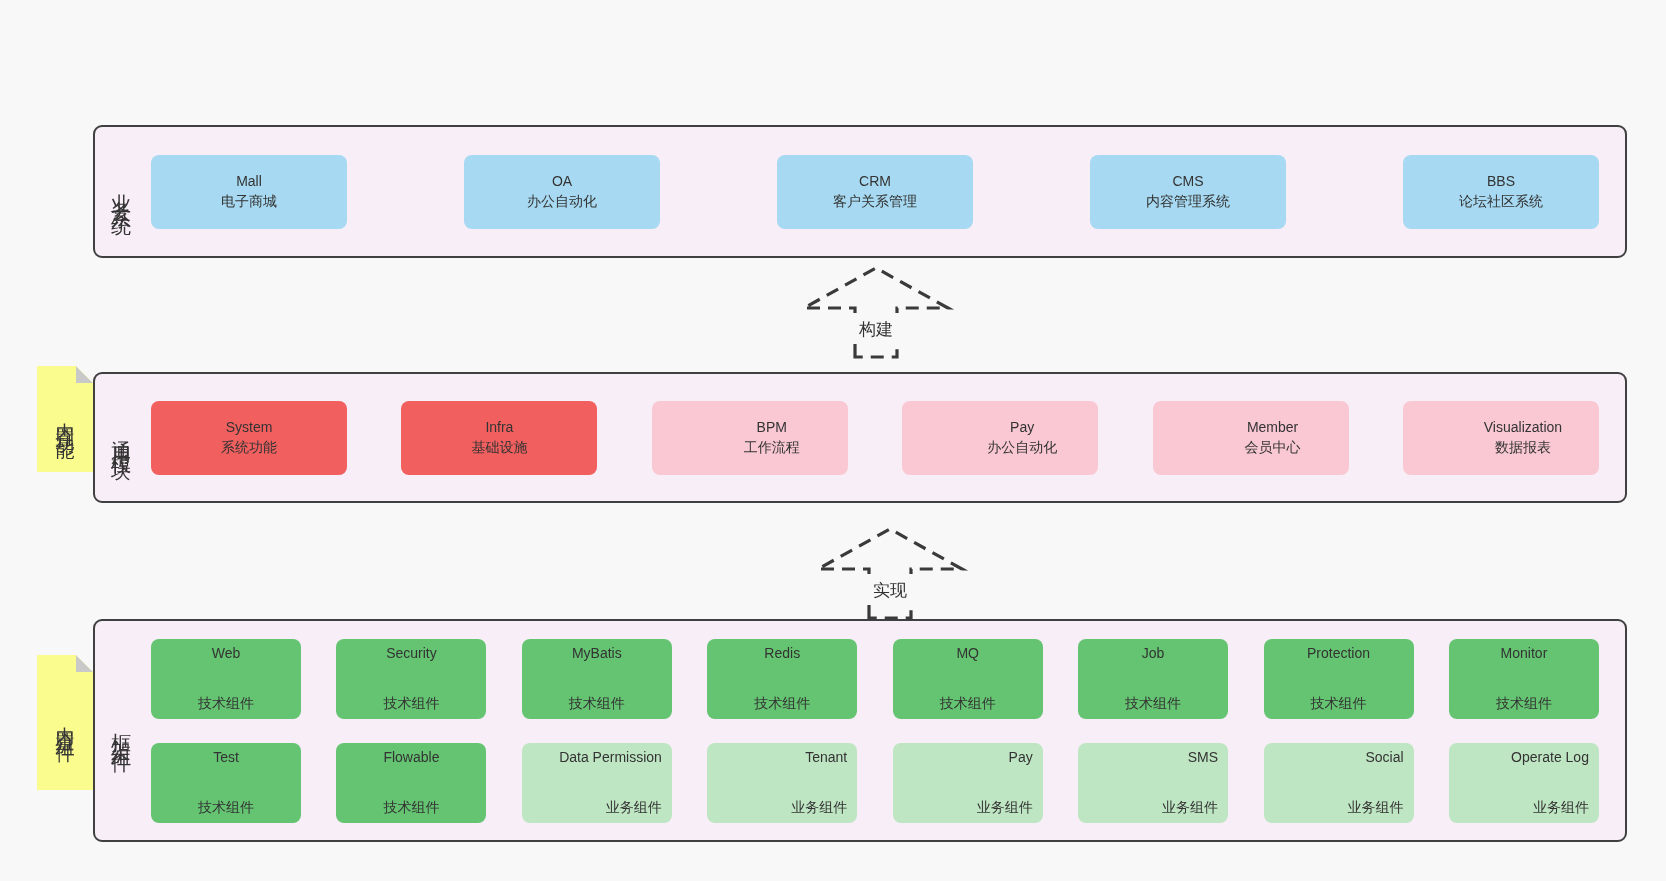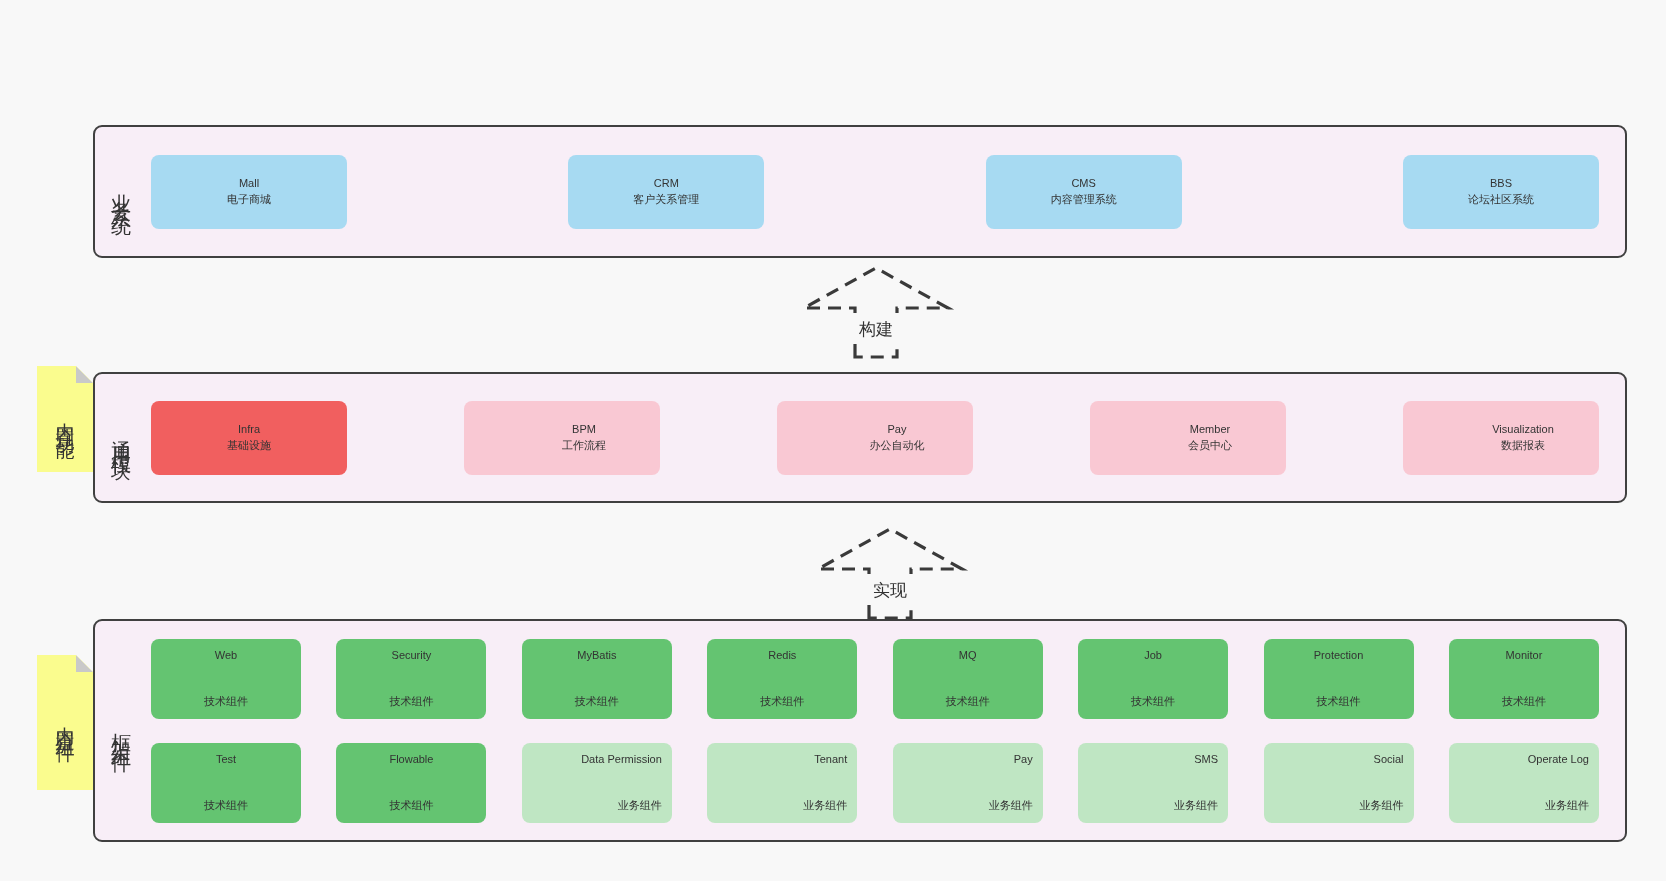--- a/index.html
+++ b/index.html
@@ -26,21 +26,21 @@
     padding:0 26px 0 6px;
   }
   .col8 {
     flex:1; display:flex; flex-direction:column; justify-content:center;
     gap:24px; padding:0 26px 0 6px;
   }
   .row8 { display:flex; justify-content:space-between; }
   .box {
     box-sizing:border-box; border-radius:8px;
     display:flex; flex-direction:column; align-items:center; justify-content:center;
-    text-align:center; font-size:11px; line-height:1.38; color:#333;
+    text-align:center; font-size:14px; line-height:1.38; color:#333;
   }
   .box6 { width:196px; height:74px; }
   .box8 { width:150px; height:80px; padding:0 10px;gap:30px; }
   .blue       { background:#a7daf2; }
   .red        { background:#f15f5f; }
   .pink       { background:#f9c8d3;padding-left:44px; }
   .green      { background:#64c471; }
   .lightgreen { background:#bfe6c3;align-items:flex-end; }
   .note {
     position:absolute; left:37px; width:56px; z-index:1;
@@ -72,20 +72,24 @@
 <body>
 
 <div class="band band-top">
   <div class="vlabel">业务系统</div>
   <div class="row6">
     <div class="box box6 blue">
       <div>Mall</div>
       <div>电子商城</div>
     </div>
     <div class="box box6 blue">
+      <div>OA</div>
+      <div>办公自动化</div>
+    </div>
+    <div class="box box6 blue">
       <div>CRM</div>
       <div>客户关系管理</div>
     </div>
     <div class="box box6 blue">
       <div>CMS</div>
       <div>内容管理系统</div>
     </div>
     <div class="box box6 blue">
       <div>BBS</div>
       <div>论坛社区系统</div>
@@ -102,20 +106,24 @@
 </div>
 
 <div class="note note-mid">
   <span>内置功能</span>
   <i class="fold"></i>
 </div>
 <div class="band band-mid">
   <div class="vlabel">通用模块</div>
   <div class="row6">
     <div class="box box6 red">
+      <div>System</div>
+      <div>系统功能</div>
+    </div>
+    <div class="box box6 red">
       <div>Infra</div>
       <div>基础设施</div>
     </div>
     <div class="box box6 pink">
       <div>BPM</div>
       <div>工作流程</div>
     </div>
     <div class="box box6 pink">
       <div>Pay</div>
       <div>办公自动化</div>

